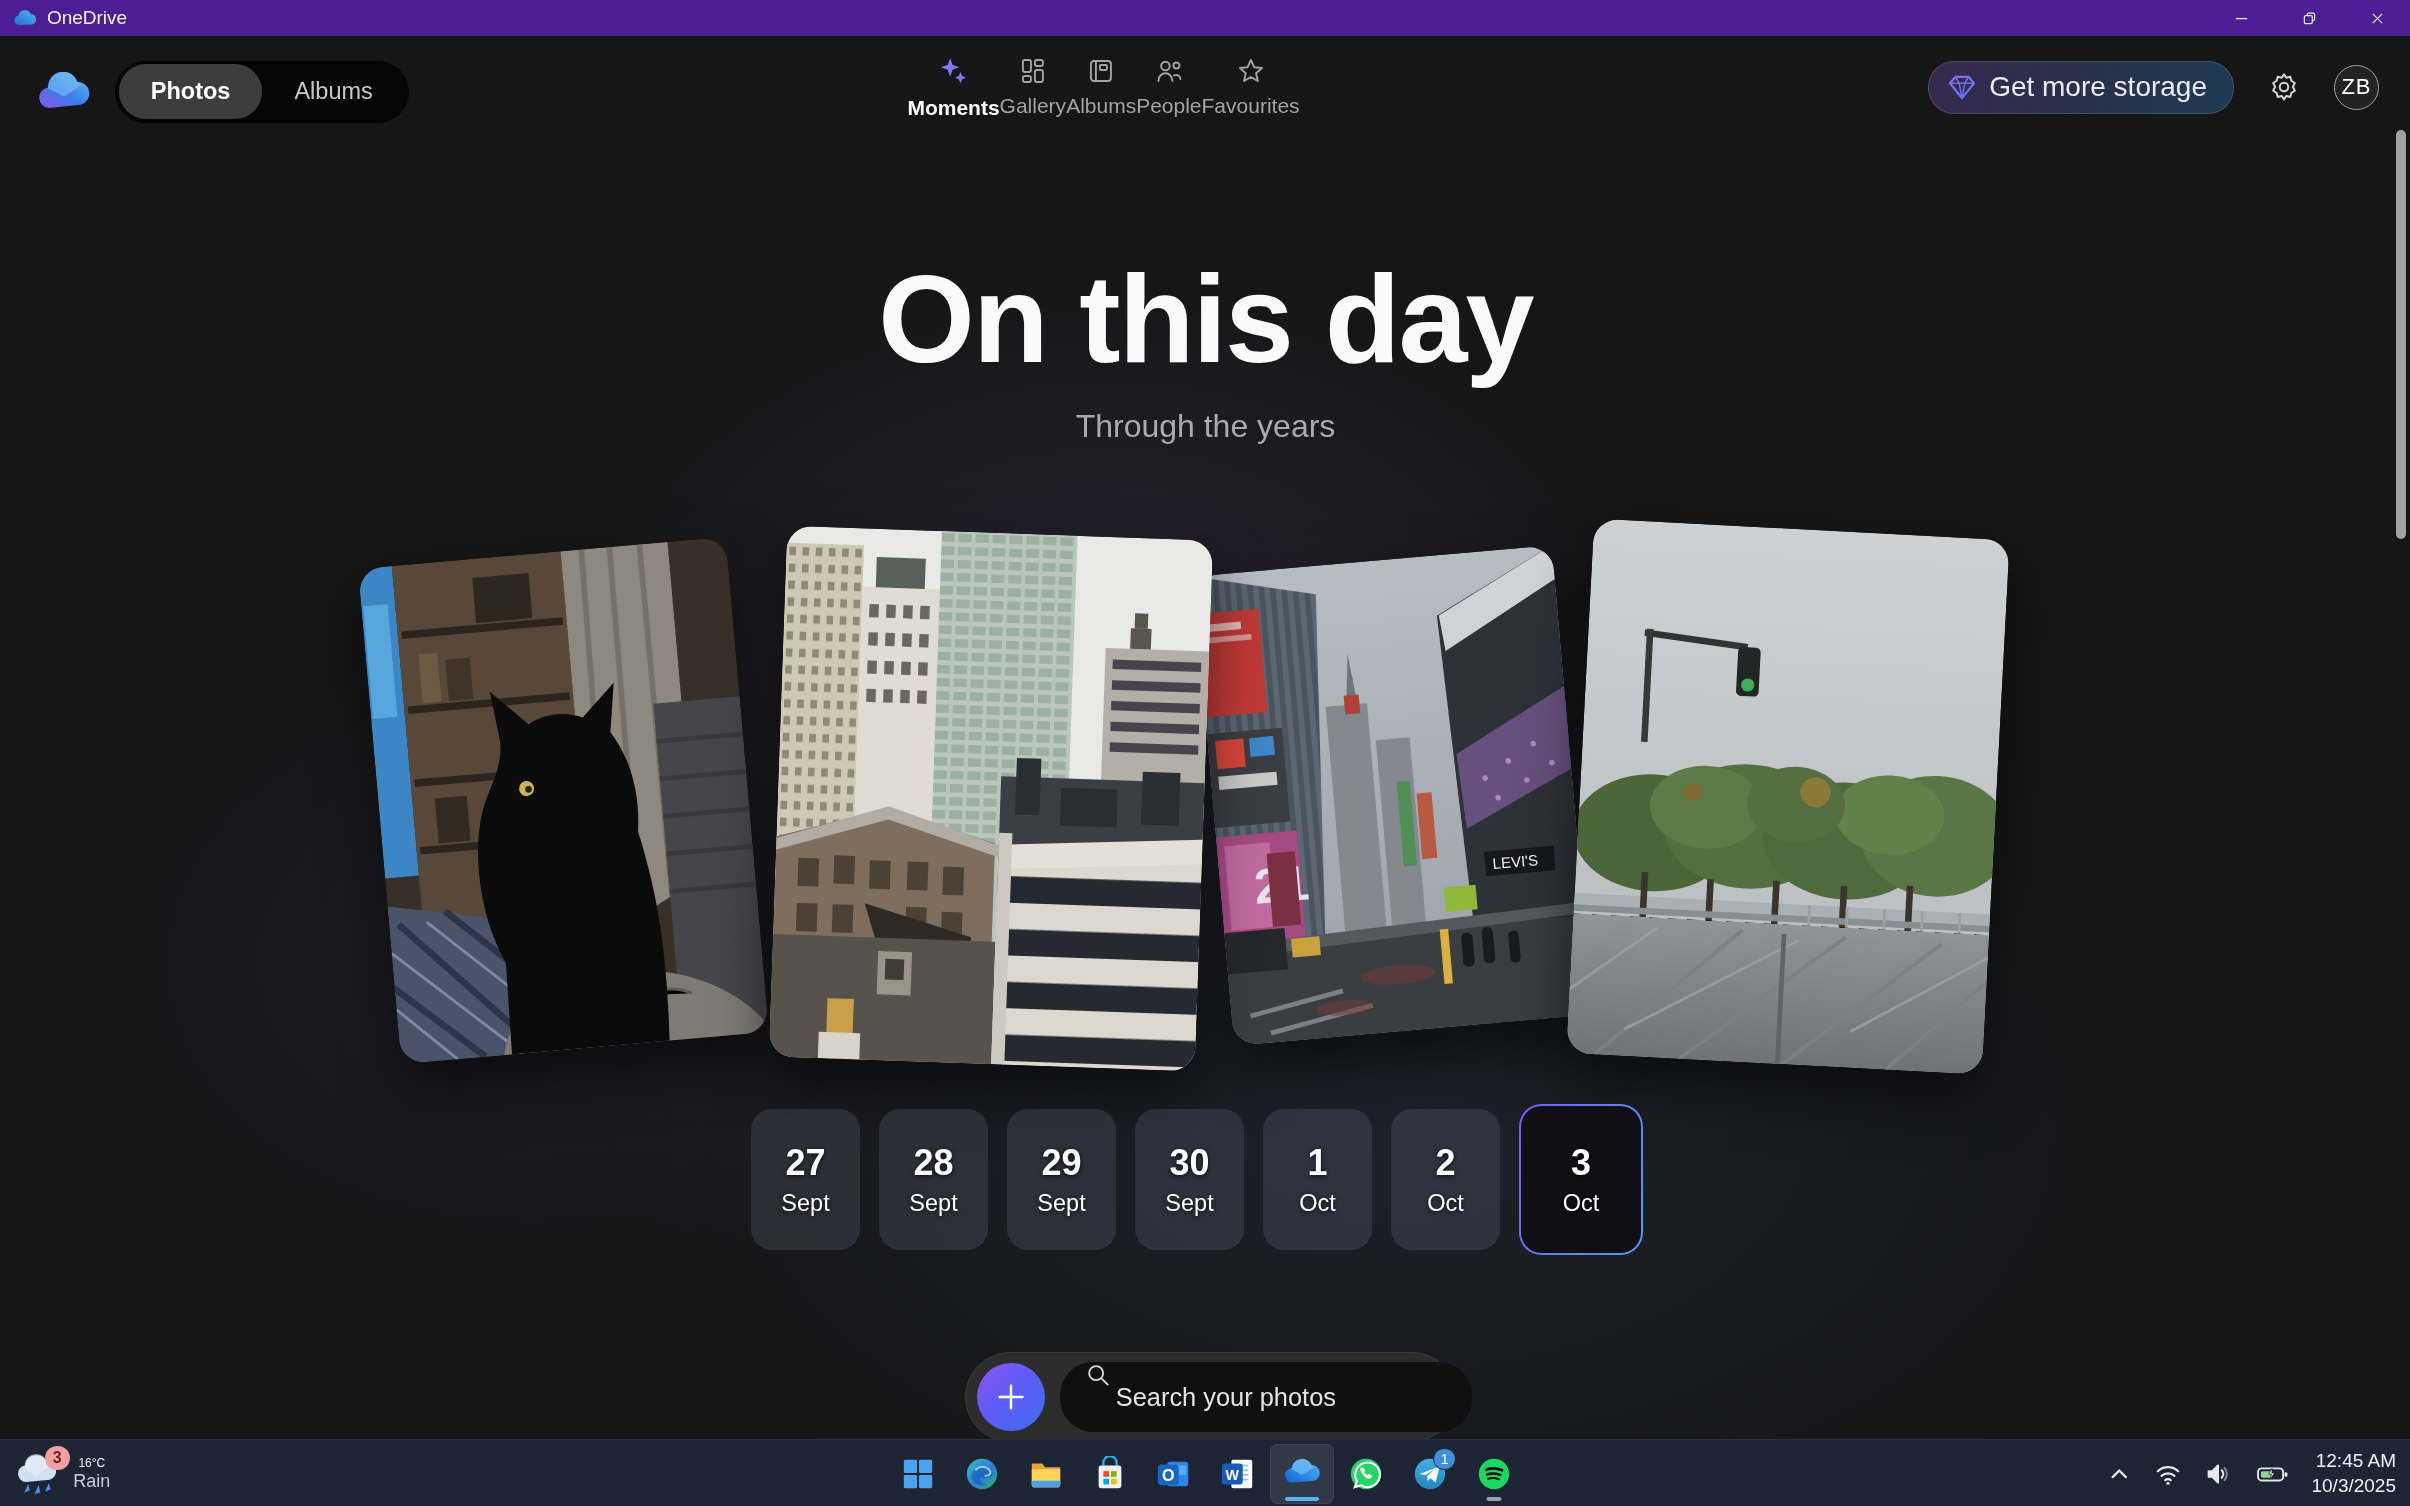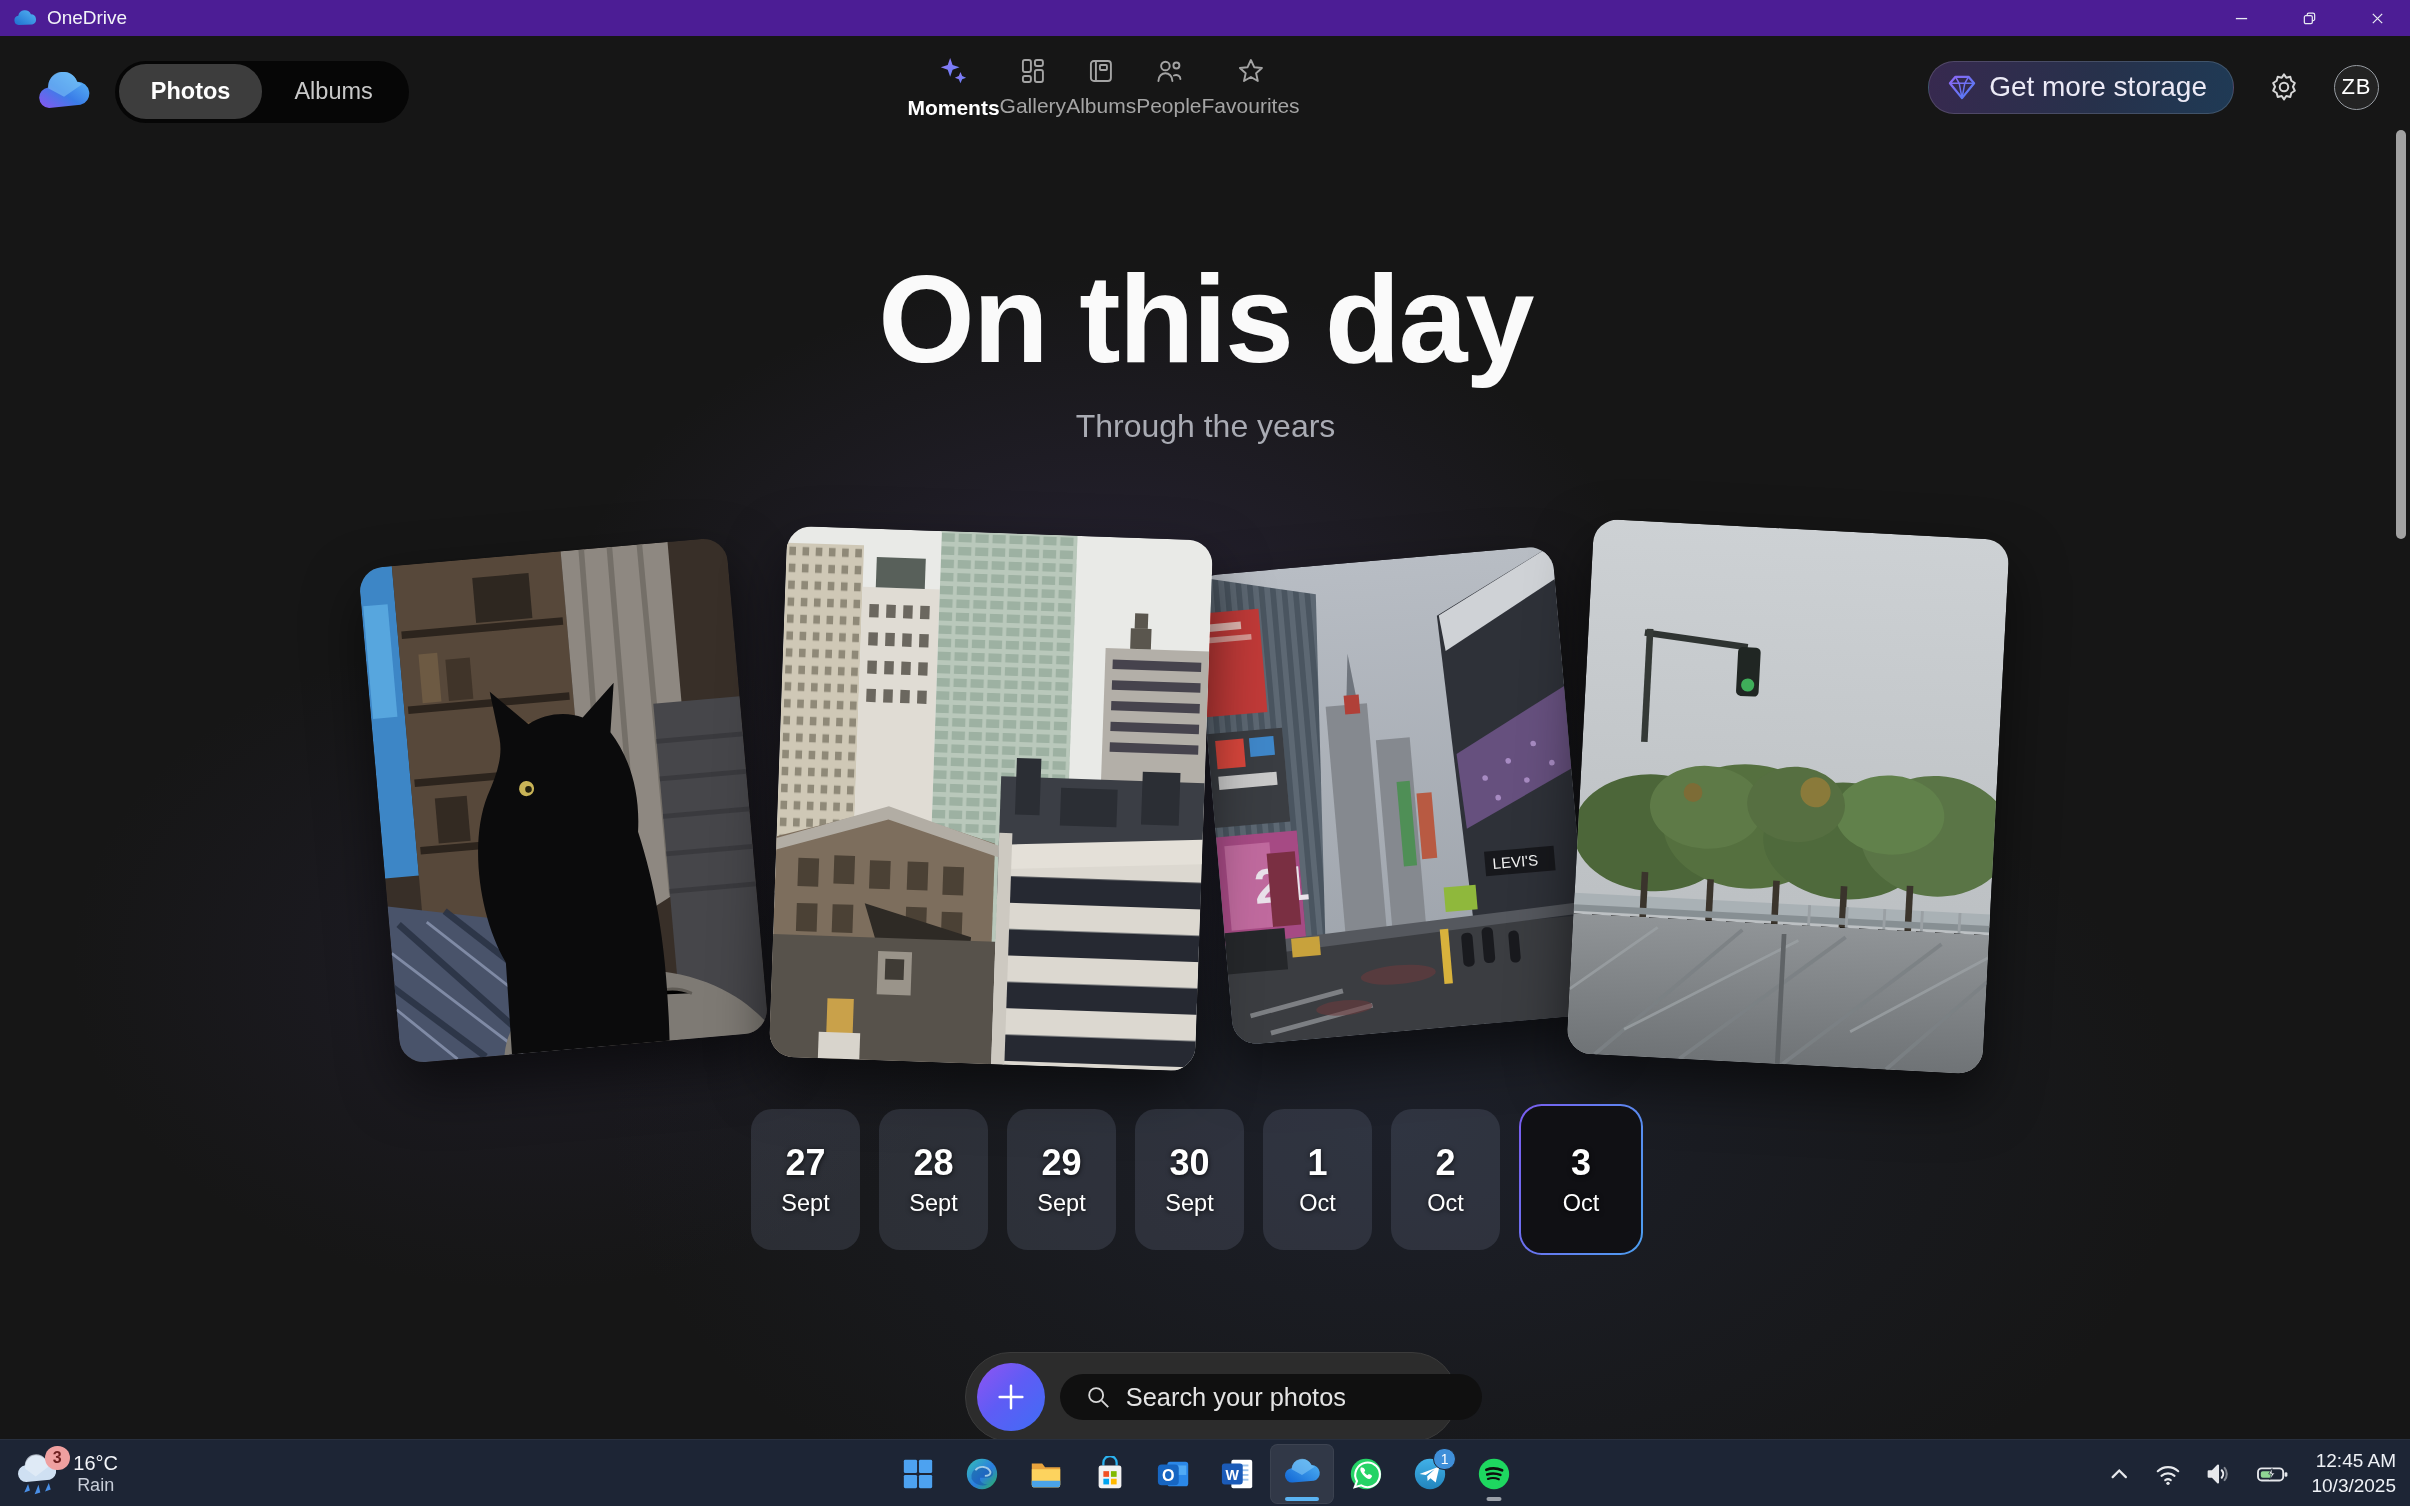--- a/index.html
+++ b/index.html
@@ -95,42 +95,42 @@
         radial-gradient(85px 75px at 70% 45%,#0c0c10 40%,rgba(0,0,0,0) 75%),
         linear-gradient(160deg,#4b4237 0%,#2c3340 55%,#14161a 100%); }
 
   
   .search-dock { position:absolute; left:965px; top:1316px; width:492px; height:90px;
     background:#2c2c2c; border:0.9px solid #3b3b3b; border-radius:45px;
     display:flex; align-items:center; padding:0 13px 0 11.3px; gap:15px; z-index:8; }
   .add-btn { width:68px; height:68px; border-radius:50%; border:none; cursor:pointer;
     background:linear-gradient(135deg,#9154f2 0%,#5f5cf5 45%,#3f6df5 100%);
     display:flex; align-items:center; justify-content:center; flex:0 0 auto; }
-  .search-pill { flex:1; height:46px; background:#101010; border-radius:33px;
-    display:flex; align-items:center; gap:15px; padding:0 24.5px; }
+  .search-pill { flex:1; height:70px; background:#101010; border-radius:33px;
+    display:flex; gap:5px; padding:0 24.5px; }
   .search-pill input { flex:1; background:transparent; border:none; outline:none;
     color:#ededed; font-size:25.4px; font-family:inherit; }
   .search-pill input::placeholder { color:#e4e4e4; opacity:1; }
 
   
   .scroll-thumb { position:absolute; right:4.7px; top:94px; width:10.4px; height:409px;
     background:#a2a2a2; border-radius:5.6px; z-index:40; cursor:pointer; }
 
   
   .taskbar { position:absolute; left:0; bottom:0; width:2411px; height:68px;
     background:#1d2535; border-top:0.9px solid rgba(255,255,255,0.05);
     display:flex; align-items:center; z-index:60; }
   .weather { position:absolute; left:13px; top:0; height:68px; display:flex; align-items:center;
     gap:11.3px; cursor:pointer; }
   .weather-icon-wrap { position:relative; width:49px; height:49px; }
   .weather-badge { position:absolute; top:-3.8px; right:-7.5px; width:24.5px; height:24.5px;
     border-radius:50%; background:#efa0a0; color:#6d1f1f; font-size:16px; font-weight:bold;
     display:flex; align-items:center; justify-content:center; }
   .weather-text { display:flex; flex-direction:column; line-height:1.15; }
-  .weather-temp { font-size:20px; color:#f2f4f8; }
+  .weather-temp { font-size:12px; color:#f2f4f8; }
   .weather-cond { font-size:18px; color:#c7cdd8; }
 
   .task-icons { position:absolute; left:50%; transform:translateX(-50%); top:0; height:68px;
     display:flex; align-items:center; }
   .task-slot { position:relative; width:64px; height:60px; display:flex; align-items:center;
     justify-content:center; background:none; border:none; cursor:pointer; border-radius:7.5px; }
   .task-slot.active { background:rgba(255,255,255,0.09); box-shadow:inset 0 0 0 0.9px rgba(255,255,255,0.06); }
   .task-slot.active::after { content:""; position:absolute; bottom:2.8px; left:50%;
     transform:translateX(-50%); width:34px; height:4.7px; border-radius:2.8px; background:#5ab3f2; }
   .task-slot.running::after { content:""; position:absolute; bottom:2.8px; left:50%;

